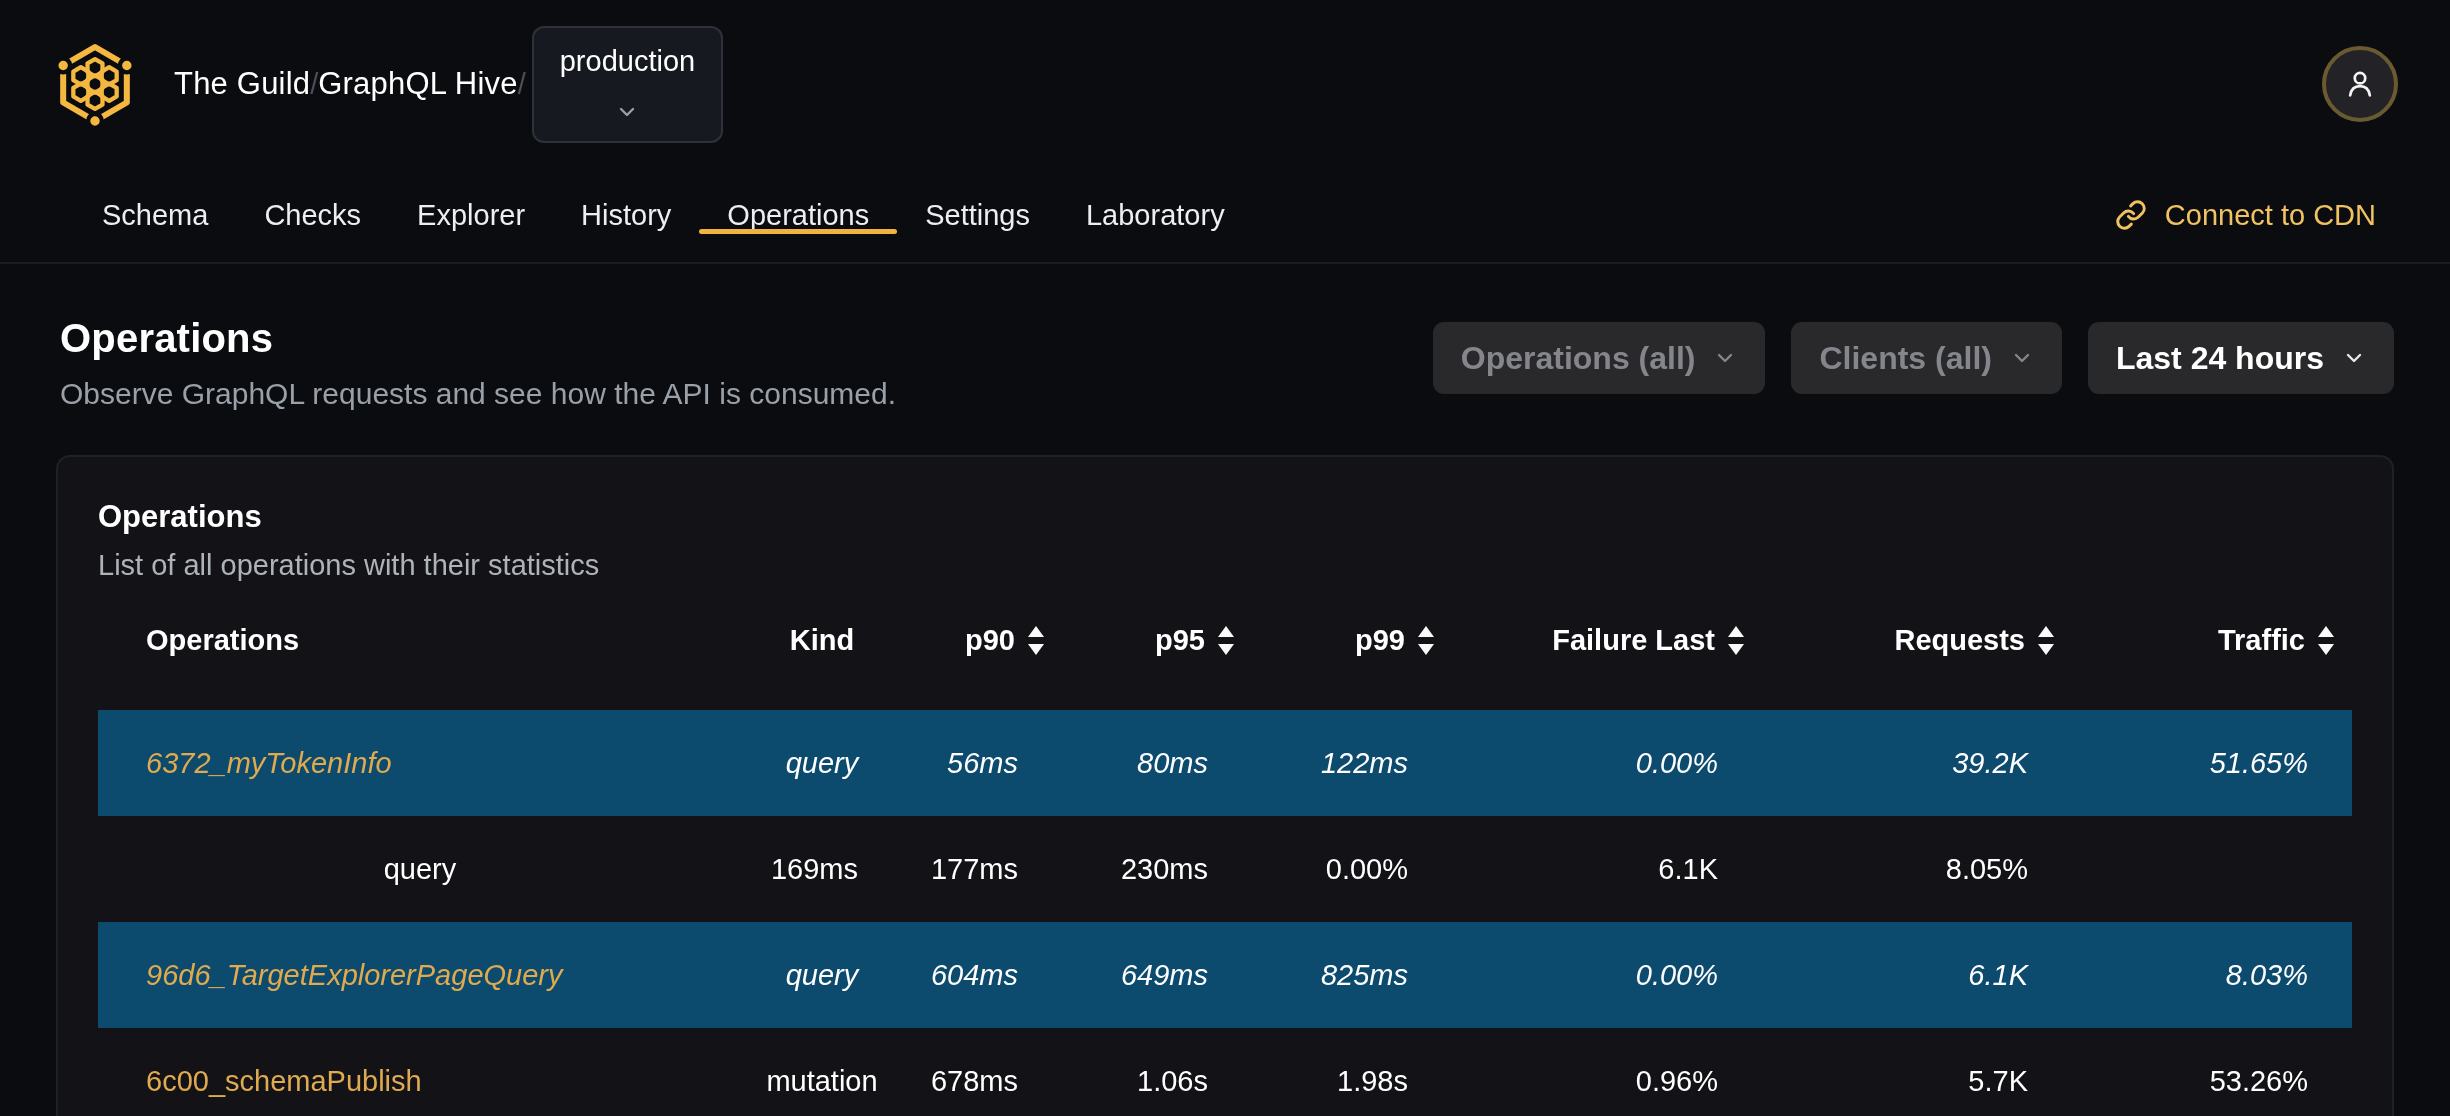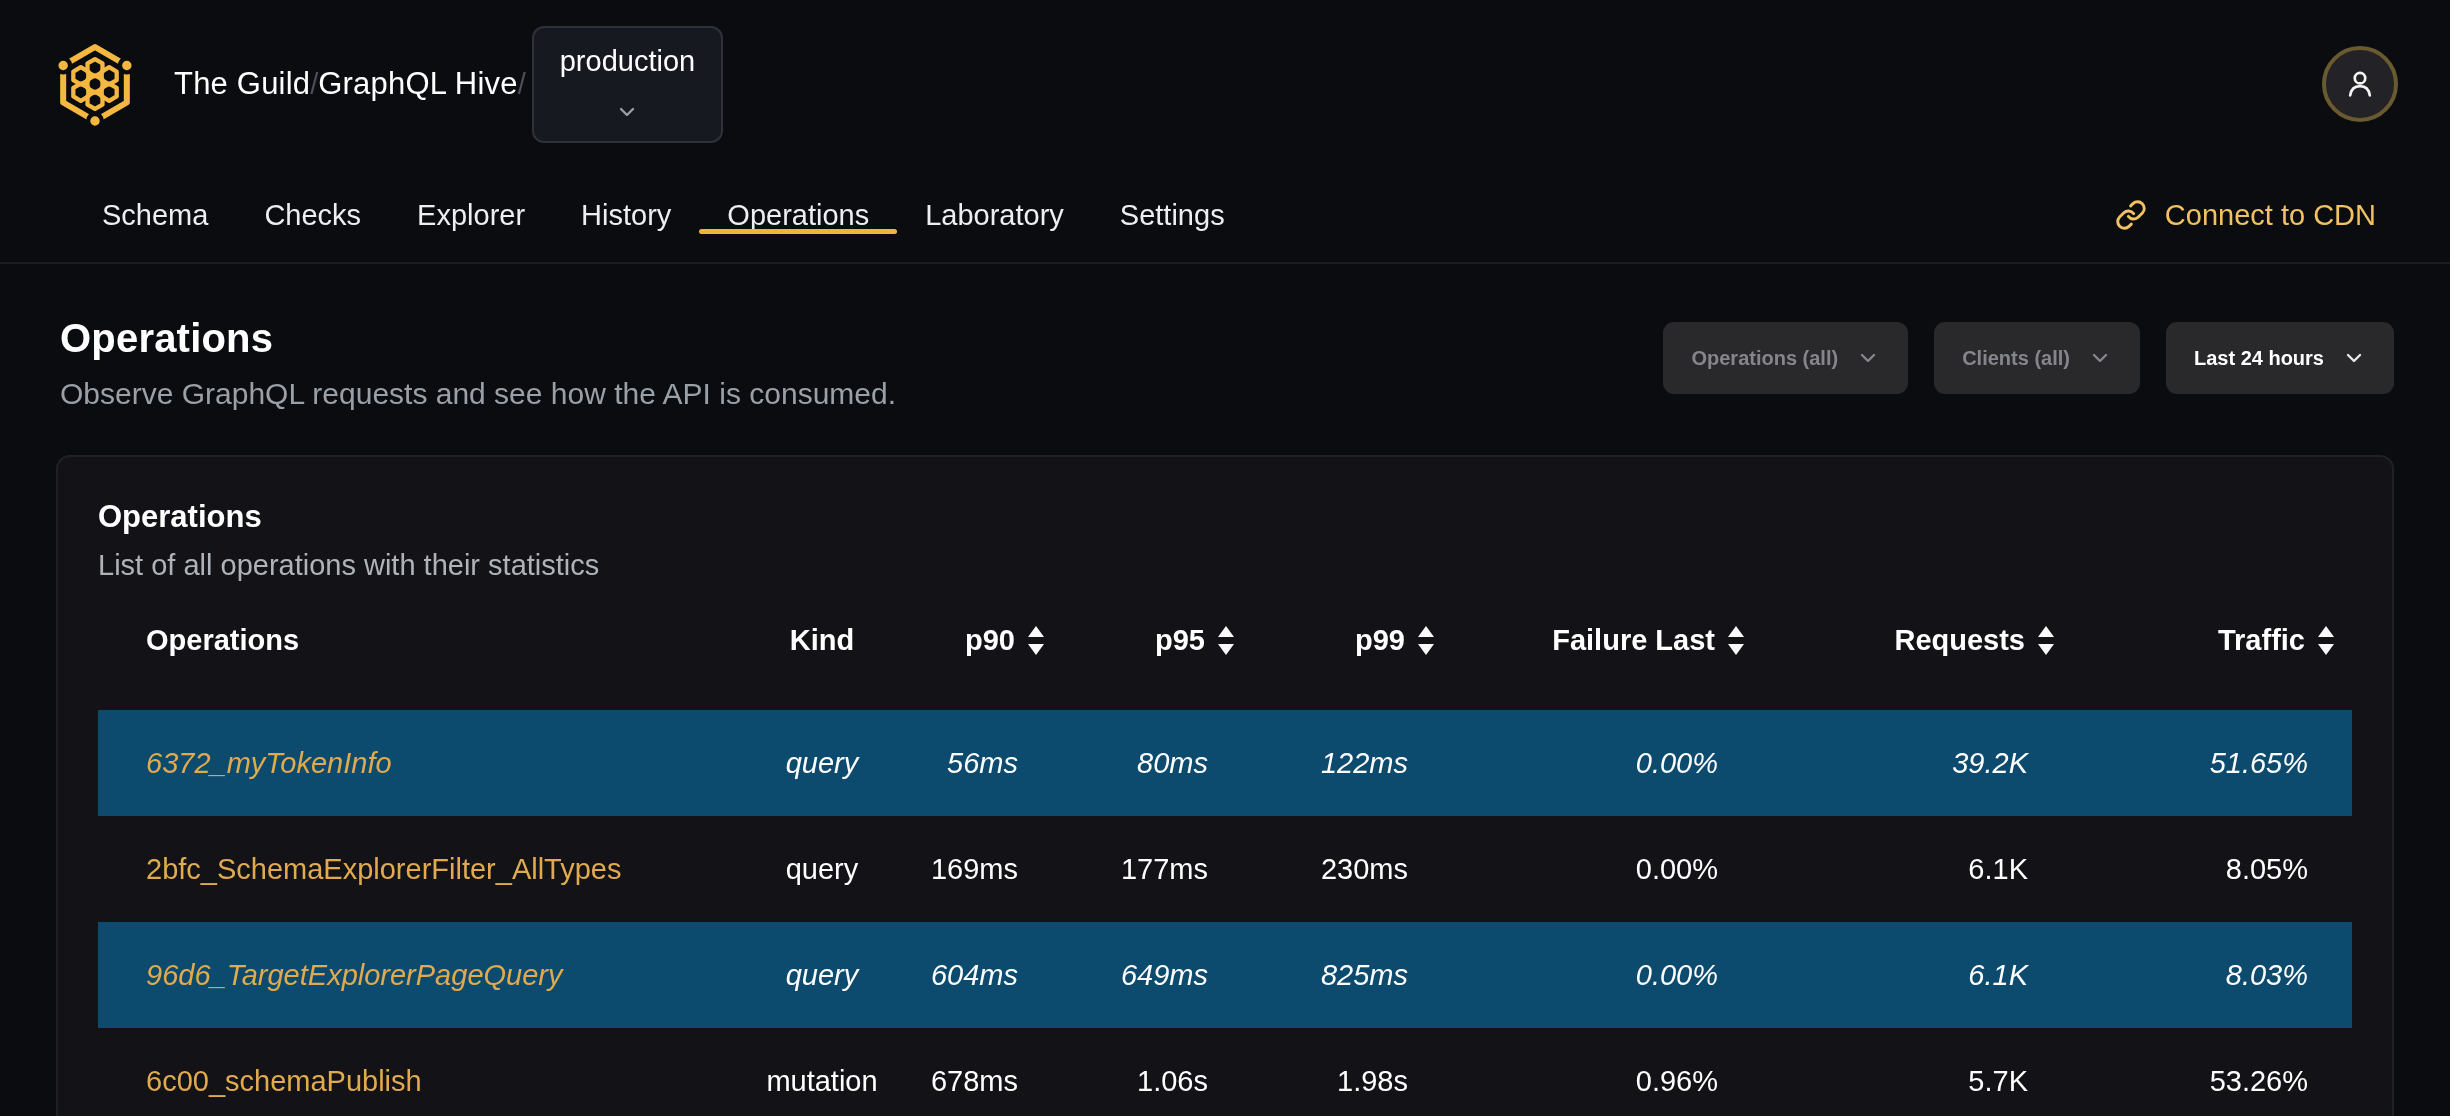--- a/index.html
+++ b/index.html
@@ -48,21 +48,21 @@
 
   
   .page-head { display: flex; align-items: flex-start; justify-content: space-between;
                padding: 52px 56px 0 60px; }
   .page-title { font-size: 40px; font-weight: 700; margin-bottom: 16px; letter-spacing: .2px; }
   .page-sub { font-size: 30px; color: #9aa0a8; }
   .filters { display: flex; gap: 26px; margin-top: 6px; }
   .filter-btn {
     height: 72px; display: flex; align-items: center; gap: 18px;
     background: #29292c; border: none; border-radius: 11px; padding: 0 28px;
-    font-size: 20px; font-weight: 600; color: #85868c;
+    font-size: 32px; font-weight: 600; color: #85868c;
     font-family: "Liberation Sans", sans-serif; cursor: pointer;
   }
   .filter-btn .chev { stroke: #85868c; }
   .filter-btn.primary { color: #ffffff; align-items: center; }
   .filter-btn.primary .chev { stroke: #e8e8ea; }
 
   
   .card { margin: 44px 56px 0; background: #131317; border: 2px solid #202127;
           border-radius: 14px; padding: 42px 40px 40px; height: 720px; }
   .card-title { font-size: 31px; font-weight: 700; margin-bottom: 14px; }
@@ -130,22 +130,22 @@
   </div>
 </header>
 
 <nav class="navbar">
   <div class="tabs">
     <div class="tab">Schema</div>
     <div class="tab">Checks</div>
     <div class="tab">Explorer</div>
     <div class="tab">History</div>
     <div class="tab active">Operations</div>
+    <div class="tab">Settings</div>
     <div class="tab">Laboratory</div>
-    <div class="tab">Settings</div>
   </div>
   <div class="cdn">
     <svg class="link-ic" viewBox="0 0 24 24">
       <path d="M10 13a5 5 0 0 0 7.54.54l3-3a5 5 0 0 0-7.07-7.07l-1.72 1.71"></path>
       <path d="M14 11a5 5 0 0 0-7.54-.54l-3 3a5 5 0 0 0 7.07 7.07l1.71-1.71"></path>
     </svg>
     <span>Connect to CDN</span>
   </div>
 </nav>
 
@@ -234,21 +234,20 @@
       <div class="c-kind">query</div>
       <div class="c-num">56ms</div>
       <div class="c-num">80ms</div>
       <div class="c-num">122ms</div>
       <div class="c-num">0.00%</div>
       <div class="c-num">39.2K</div>
       <div class="c-num">51.65%</div>
     </div>
 
     <div class="trow tdata">
-      <div class="c-name"><span class="op-link">2bfc_SchemaExplorerFilter_AllTypes</span></div>
       <div class="c-kind">query</div>
       <div class="c-num">169ms</div>
       <div class="c-num">177ms</div>
       <div class="c-num">230ms</div>
       <div class="c-num">0.00%</div>
       <div class="c-num">6.1K</div>
       <div class="c-num">8.05%</div>
     </div>
 
     <div class="trow tdata striped">

